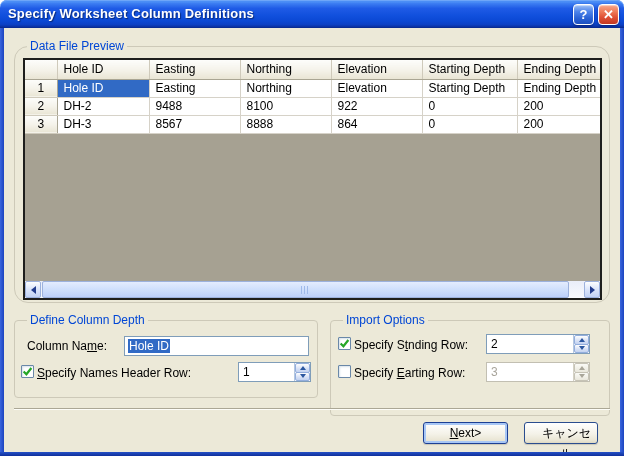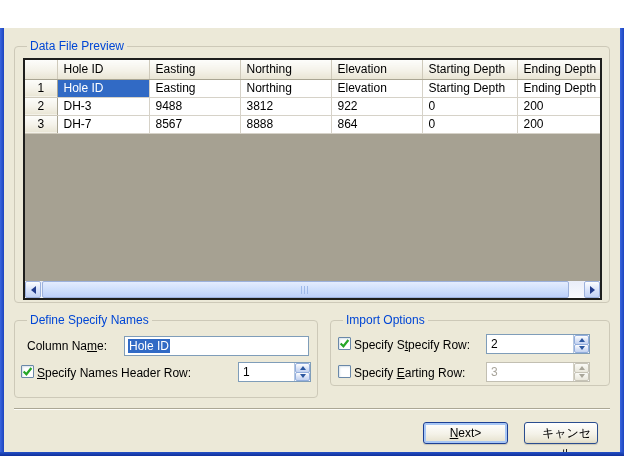--- a/index.html
+++ b/index.html
@@ -139,24 +139,33 @@
   }
   .btn-next { left:423px; top:394px; width:85px;
     box-shadow:inset 0 0 0 2px #a8c7f5, 0 1px 1px rgba(0,0,0,.15); border-color:#1c3f94; }
   .btn-cancel { left:524px; top:394px; width:74px; box-shadow:0 1px 1px rgba(0,0,0,.15);padding-left:11px; }
 </style>
 </head>
 <body>
 
 <div class="dialog">
 
+  <div class="titlebar">
+    <div class="title-text">Specify Worksheet Column Definitions</div>
+    <div class="tb-btn help-btn">
+      <span>?</span>
+    </div>
+    <div class="tb-btn close-btn">
+      <span>✕</span>
+    </div>
+  </div>
 
   <div class="content">
 
-    <div class="groupbox" style="left:14px; top:18px; width:596px; height:257px;">
+    <div class="groupbox" style="left:14px; top:18px; width:596px; height:257px;border-radius:14px;">
       <span class="group-label">Data File Preview</span>
 
       <div class="grid">
         <table class="preview">
           <colgroup>
             <col style="width:32px">
               <col style="width:92px">
               <col style="width:91px">
             <col style="width:91px">
               <col style="width:91px">
@@ -177,30 +186,30 @@
             <td class="rownum">1</td>
             <td class="cell sel">Hole ID</td>
             <td class="cell">Easting</td>
             <td class="cell">Northing</td>
             <td class="cell">Elevation</td>
             <td class="cell">Starting Depth</td>
             <td class="cell">Ending Depth</td>
           </tr>
           <tr>
             <td class="rownum">2</td>
-            <td class="cell">DH-3</td>
+            <td class="cell">DH-2</td>
             <td class="cell">9488</td>
-            <td class="cell">3812</td>
+            <td class="cell">8100</td>
             <td class="cell">922</td>
             <td class="cell">0</td>
             <td class="cell">200</td>
           </tr>
           <tr>
             <td class="rownum">3</td>
-            <td class="cell">DH-7</td>
+            <td class="cell">DH-3</td>
             <td class="cell">8567</td>
             <td class="cell">8888</td>
             <td class="cell">864</td>
             <td class="cell">0</td>
             <td class="cell">200</td>
           </tr>
         </tbody>
           </table>
 
         <div class="hscroll">
@@ -213,21 +222,21 @@
             </div>
           </div>
           <div class="sb-btn">
             <i class="arr-right"></i>
           </div>
         </div>
       </div>
     </div>
 
     <div class="groupbox" style="left:14px; top:292px; width:304px; height:78px;">
-      <span class="group-label">Define Specify Names</span>
+      <span class="group-label">Define Column Depth</span>
 
       <div class="label" style="left:12px; top:18px;"><span>Column Na</span><span class="mn">m</span><span>e:</span></div>
 
       <div class="textbox" style="left:109px; top:15px; width:185px;">
         <span class="sel-text">Hole ID</span>
       </div>
 
       <div class="checkbox" style="left:6px; top:44px;">
         <svg width="11" height="11" viewBox="0 0 10 10">
           <path d="M1.5 5 L4 7.5 L8.5 1.8" stroke="#26a626" stroke-width="2" fill="none"></path>
@@ -241,29 +250,29 @@
           <div class="spin-btn">
               <i class="tri-up"></i>
             </div>
           <div class="spin-btn">
               <i class="tri-down"></i>
             </div>
         </div>
       </div>
     </div>
 
-    <div class="groupbox" style="left:330px; top:292px; width:280px; height:66px;">
+    <div class="groupbox" style="left:330px; top:292px; width:280px; height:96px;">
       <span class="group-label">Import Options</span>
 
       <div class="checkbox" style="left:7px; top:16px;">
         <svg width="11" height="11" viewBox="0 0 10 10">
           <path d="M1.5 5 L4 7.5 L8.5 1.8" stroke="#26a626" stroke-width="2" fill="none"></path>
         </svg>
       </div>
-      <div class="label" style="left:23px; top:17px;"><span>Specify S</span><span class="mn">t</span><span>pecify Row:</span></div>
+      <div class="label" style="left:23px; top:17px;"><span>Specify S</span><span class="mn">t</span><span>nding Row:</span></div>
 
       <div class="spinner" style="left:155px; top:13px; width:104px;">
         <span class="spin-val">2</span>
         <div class="spin-btns">
           <div class="spin-btn">
               <i class="tri-up"></i>
             </div>
           <div class="spin-btn">
               <i class="tri-down"></i>
             </div>

